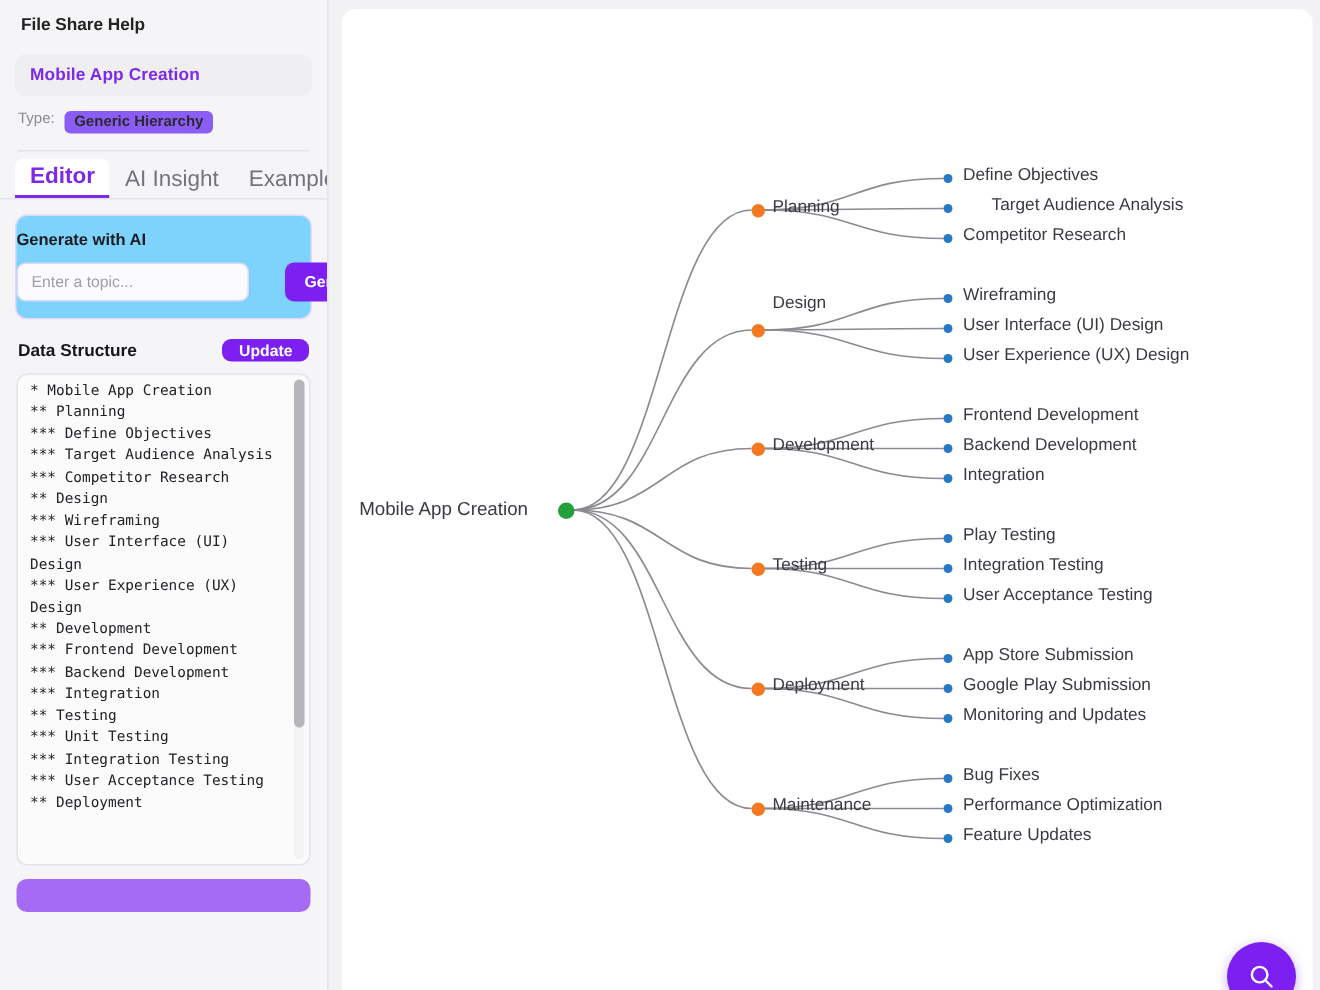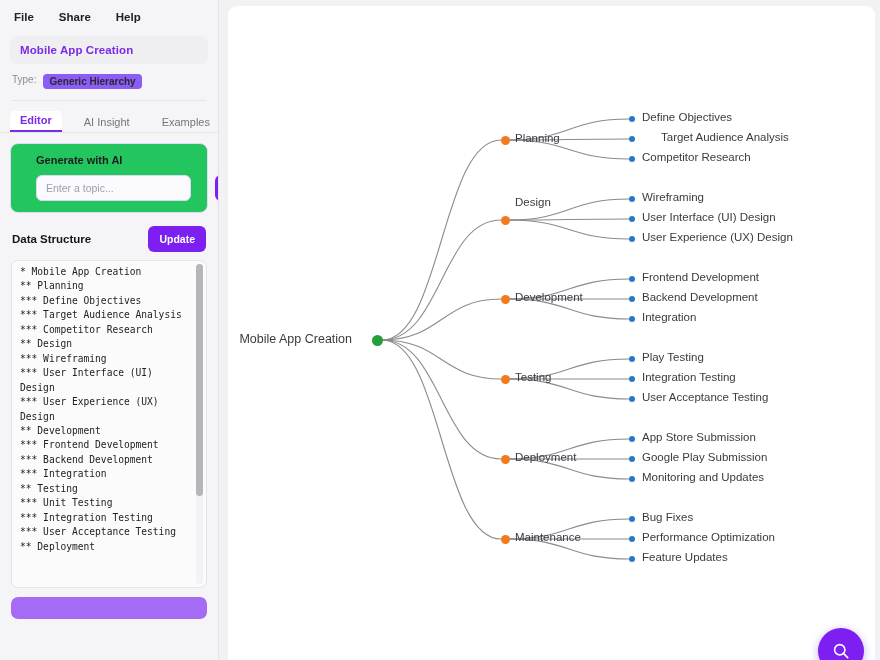--- a/index.html
+++ b/index.html
@@ -16,21 +16,21 @@
   .sidebar{
     width:219px;height:660px;
     background:#f5f5f7;
     border-right:1px solid #e3e3e8;
     box-sizing:border-box;
     display:flex;flex-direction:column;
     position:relative;
     overflow:hidden;
   }
   .menubar{
-    display:flex;gap:25px;
+    display:flex;gap:3px;
     padding:11px 0 0 14px;
     font-size:11.5px;font-weight:bold;color:#222;
   }
   .menubar span{cursor:default;}
 
   .title-card{
     margin:13px 10px 0 10px;
     background:#efeff2;
     border-radius:7px;
     padding:8px 10px;
@@ -49,42 +49,42 @@
     background:#8b5cf6;border-radius:4px;padding:2px 6px;
     font-size:10px;font-weight:bold;color:#2a2a2f;
   }
   .divider{
     height:1px;background:#e4e4e9;margin:11px 12px 0 12px;
   }
 
   .tabs{
     display:flex;align-items:flex-end;
     margin:9px 16px 0 10px;
-    font-size:11px;
-    gap:12px;
+    font-size:15px;
+    gap:0;
     height:22px;
     white-space:nowrap;
   }
   .tab{
     padding:3px 10px 4px 10px;color:#74747e;cursor:pointer;
   }
   .tab.active{
     color:#7c2ae8;font-weight:bold;
     background:#fff;
     border-radius:5px 5px 0 0;
     border-bottom:2px solid #7c2ae8;
   }
   .tabs-underline{height:1px;background:#e4e4e9;margin:0 0 0 0;}
 
   .ai-card{
     margin:10px 10px 0 10px;
-    background:#22c55e;
+    background:#7dd3fc;
     border:1px solid #e2d9fb;
     border-radius:8px;
-    padding:10px 11px 11px 25px;
+    padding:10px 11px 11px 0;
     box-sizing:border-box;
   }
   .ai-card h4{
     margin:0 0 9px 0;font-size:11px;color:#1c1c20;font-weight:bold;
   }
   .ai-row{display:flex;gap:24px;align-items:center;}
   .ai-input{
     flex:1;height:26px;border:1px solid #ded7f3;border-radius:6px;
     background:#fbfaff;font-size:10.5px;color:#333;
     padding:0 9px;box-sizing:border-box;
@@ -98,21 +98,21 @@
     cursor:pointer;font-family:"Liberation Sans", sans-serif;
   }
 
   .ds-head{
     display:flex;align-items:center;justify-content:space-between;
     margin:13px 12px 0 12px;
   }
   .ds-head .h{font-size:11.5px;font-weight:bold;color:#17171b;}
   .btn-update{
     background:#7c1ff0;color:#fff;border:none;border-radius:6px;
-    font-size:10.5px;font-weight:bold;height:26px;padding:0 11px;
+    font-size:10.5px;font-weight:bold;height:15px;padding:0 11px;
     cursor:pointer;font-family:"Liberation Sans", sans-serif;
   }
 
   .ds-box{
     margin:8px 11px 0 11px;
     background:#fbfbfc;
     border:1px solid #e4e4e9;
     border-radius:7px;
     height:328px;
     box-sizing:border-box;

